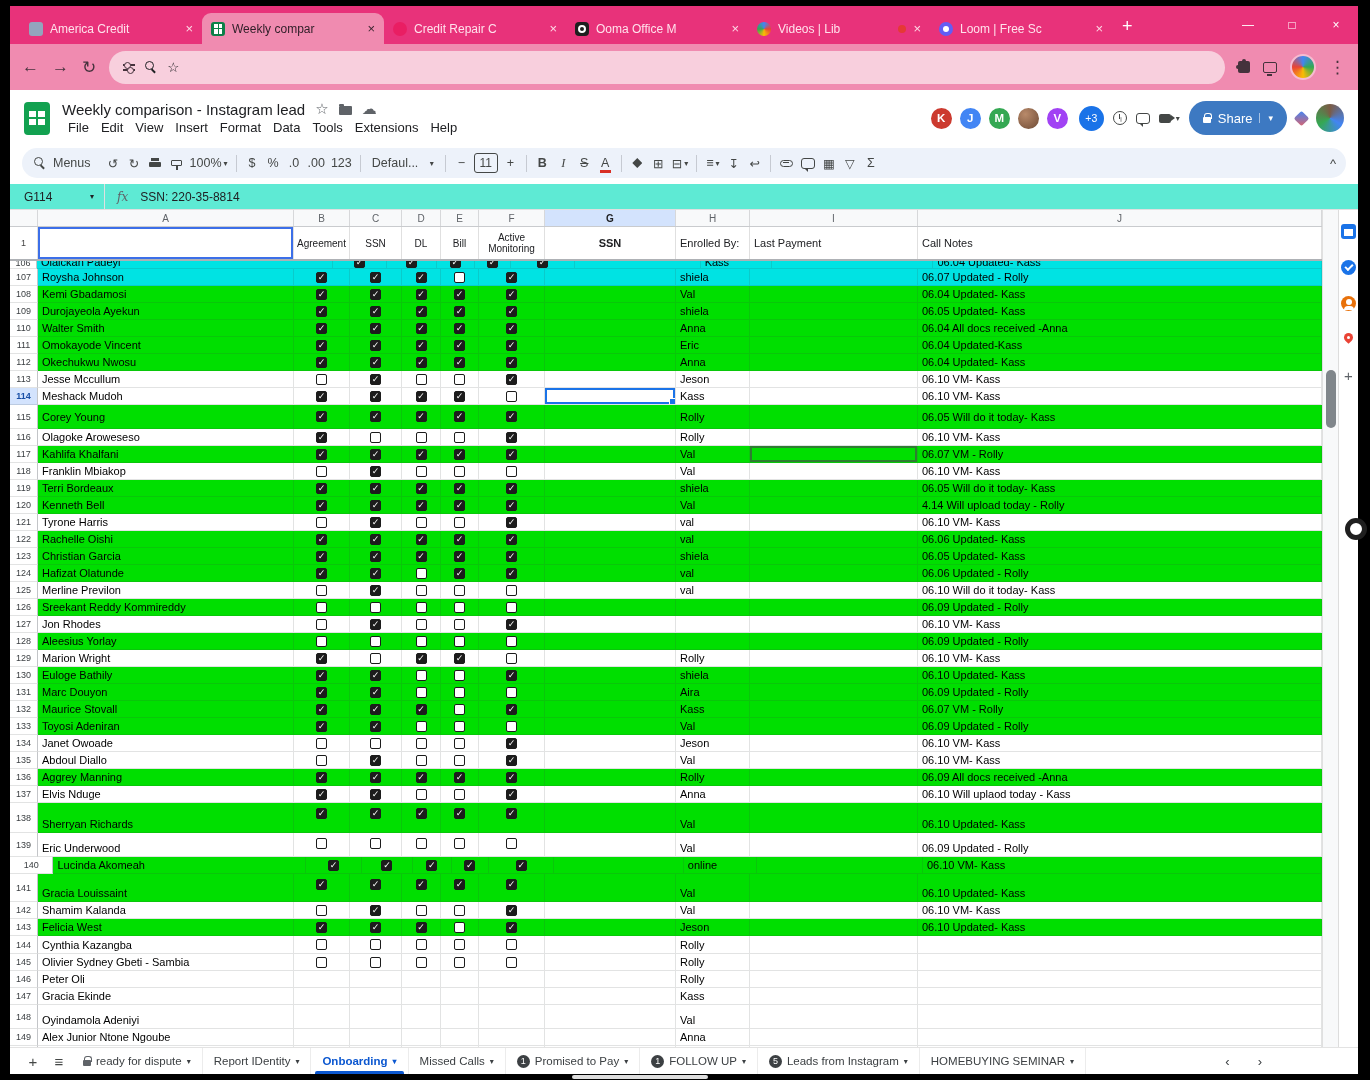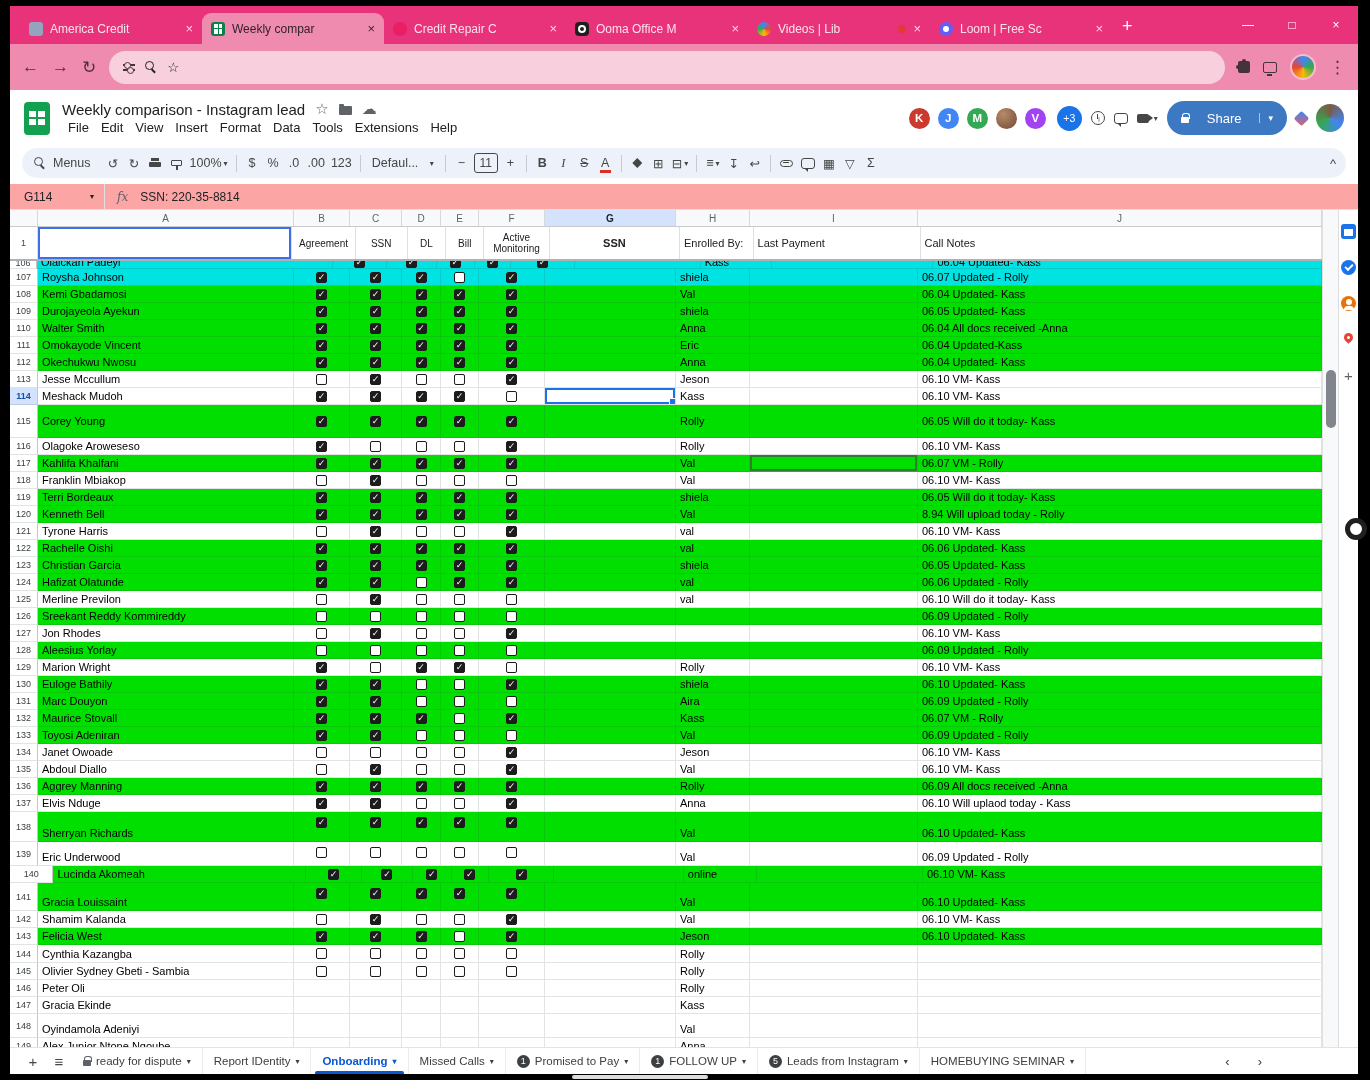--- a/index.html
+++ b/index.html
@@ -1,20 +1,20 @@
 <!DOCTYPE html>
 <html><head>
 <meta charset="utf-8">
 <style>
   * { margin:0; padding:0; box-sizing:border-box; }
   body { width:1370px; height:1080px; background:#000; position:relative;
          font-family:"Liberation Sans", sans-serif; overflow:hidden; }
 
   .window { position:absolute; left:10px; top:6px; width:1348px; height:1068px;
-            background:#fca5a5; display:flex; flex-direction:column; overflow:hidden; }
+            background:#5eead4; display:flex; flex-direction:column; overflow:hidden; }
 
   
   .tabstrip { height:38px; background:#e8327a; display:flex; align-items:flex-end;
               padding-left:10px; flex:none; }
   #tabs { display:flex; align-items:flex-end; height:100%; }
   .btab { width:182px; height:31px; display:flex; align-items:center; gap:7px;
           padding:0 9px; border-radius:9px 9px 0 0; color:#ffe2ec; font-size:12px; }
   .btab.active { background:#f08bb0; color:#33202a; }
   .btitle { flex:1; overflow:hidden; white-space:nowrap; }
   .tclose { font-size:13px; opacity:.95; }
@@ -79,21 +79,21 @@
   .plus-badge { width:25px; height:25px; border-radius:50%; background:#1a73e8; color:#fff;
                 font-size:10.5px; display:flex; align-items:center; justify-content:center; }
   .i-clock { width:14px; height:14px; border:1.5px solid #444746; border-radius:50%; position:relative; }
   .i-clock::after { content:""; position:absolute; left:5px; top:2px; width:1.5px; height:4.5px; background:#444746; box-shadow:1.5px 3px 0 -0.2px #444746; }
   .i-bubble { width:14px; height:11px; border:1.5px solid #444746; border-radius:3px; position:relative; }
   .i-bubble::after { content:""; position:absolute; left:2px; bottom:-4px; border-left:4px solid transparent; border-right:0 solid transparent; border-top:4px solid #444746; }
   .i-cam-wrap { display:flex; align-items:center; gap:3px; color:#444746; }
   .i-cam { width:12px; height:9px; background:#444746; border-radius:2px; position:relative; }
   .i-cam::after { content:""; position:absolute; right:-4px; top:1px; border-left:4px solid #444746; border-top:3.5px solid transparent; border-bottom:3.5px solid transparent; }
   .share-btn { height:34px; background:#3d79c2; color:#fff; border-radius:17px; display:flex;
-               align-items:center; gap:18px; padding:0 14px; font-size:13px; }
+               align-items:center; gap:7px; padding:0 14px; font-size:13px; }
   .share-dd { border-left:1px solid rgba(255,255,255,.55); padding-left:8px; font-size:9px; }
   .i-lockw { width:8px; height:6px; background:#fff; border-radius:1px; position:relative; margin-top:3px; }
   .i-lockw::before { content:""; position:absolute; left:1px; top:-4px; width:6px; height:5px;
       border:1.5px solid #fff; border-bottom:none; border-radius:3px 3px 0 0; }
   .gem { width:11px; height:11px; border-radius:2px; transform:rotate(45deg);
          background:linear-gradient(135deg,#4285f4,#d96570); }
   .big-avatar { width:28px; height:28px; border-radius:50%;
          background:conic-gradient(#7b5b45,#4285f4,#34a853,#7b5b45); }
 
   
@@ -407,21 +407,21 @@
           <div class="lcell" style="width: 38px;">E</div>
           <div class="lcell" style="width: 66px;">F</div>
           <div class="lcell hl" style="width: 131px;">G</div>
           <div class="lcell" style="width: 74px;">H</div>
           <div class="lcell" style="width: 168px;">I</div>
           <div class="lcell" style="width: 404px;">J</div>
         </div>
       <div class="hdr" id="hdr">
           <div class="hcell hnum" style="width: 28px;">1</div>
           <div class="hcell a1" style="width: 256px;"></div>
-          <div class="hcell" style="width: 64px;">Agreement</div>
+          <div class="hcell" style="width: 56px;">Agreement</div>
           <div class="hcell" style="width: 52px;">SSN</div>
           <div class="hcell" style="width: 39px;">DL</div>
           <div class="hcell" style="width: 38px;">Bill</div>
           <div class="hcell" style="width: 66px;">Active Monitoring</div>
           <div class="hcell boldc" style="width: 131px;">SSN</div>
           <div class="hcell left" style="width: 74px;">Enrolled By:</div>
           <div class="hcell left" style="width: 168px;">Last Payment</div>
           <div class="hcell left" style="width: 404px;">Call Notes</div>
         </div>
       <div id="rows">
@@ -625,21 +625,21 @@
               <span class="checkbox on">✓</span>
             </div>
             <div class="cell c-chk" style="width: 66px;">
               <span class="checkbox"></span>
             </div>
             <div class="cell c-ssn sel" style="width: 131px;"></div>
             <div class="cell c-enr" style="width: 74px;">Kass</div>
             <div class="cell c-pay" style="width: 168px;"></div>
             <div class="cell c-notes" style="width: 404px;">06.10 VM- Kass</div>
           </div>
-          <div class="row bg-green" style="height: 33px;">
+          <div class="row bg-green" style="height: 24px;">
             <div class="cell c-num" style="width: 28px;">115</div>
             <div class="cell c-name" style="width: 256px;">Corey Young</div>
             <div class="cell c-chk" style="width: 56px;">
               <span class="checkbox on">✓</span>
             </div>
             <div class="cell c-chk" style="width: 52px;">
               <span class="checkbox on">✓</span>
             </div>
             <div class="cell c-chk" style="width: 39px;">
               <span class="checkbox on">✓</span>
@@ -761,21 +761,21 @@
             </div>
             <div class="cell c-chk" style="width: 38px;">
               <span class="checkbox on">✓</span>
             </div>
             <div class="cell c-chk" style="width: 66px;">
               <span class="checkbox on">✓</span>
             </div>
             <div class="cell c-ssn" style="width: 131px;"></div>
             <div class="cell c-enr" style="width: 74px;">Val</div>
             <div class="cell c-pay" style="width: 168px;"></div>
-            <div class="cell c-notes" style="width: 404px;">8.94 Will upload today - Rolly</div>
+            <div class="cell c-notes" style="width: 404px;">4.14 Will upload today - Rolly</div>
           </div>
           <div class="row bg-white" style="height: 17px;">
             <div class="cell c-num" style="width: 28px;">121</div>
             <div class="cell c-name" style="width: 256px;">Tyrone Harris</div>
             <div class="cell c-chk" style="width: 56px;">
               <span class="checkbox"></span>
             </div>
             <div class="cell c-chk" style="width: 52px;">
               <span class="checkbox on">✓</span>
             </div>

